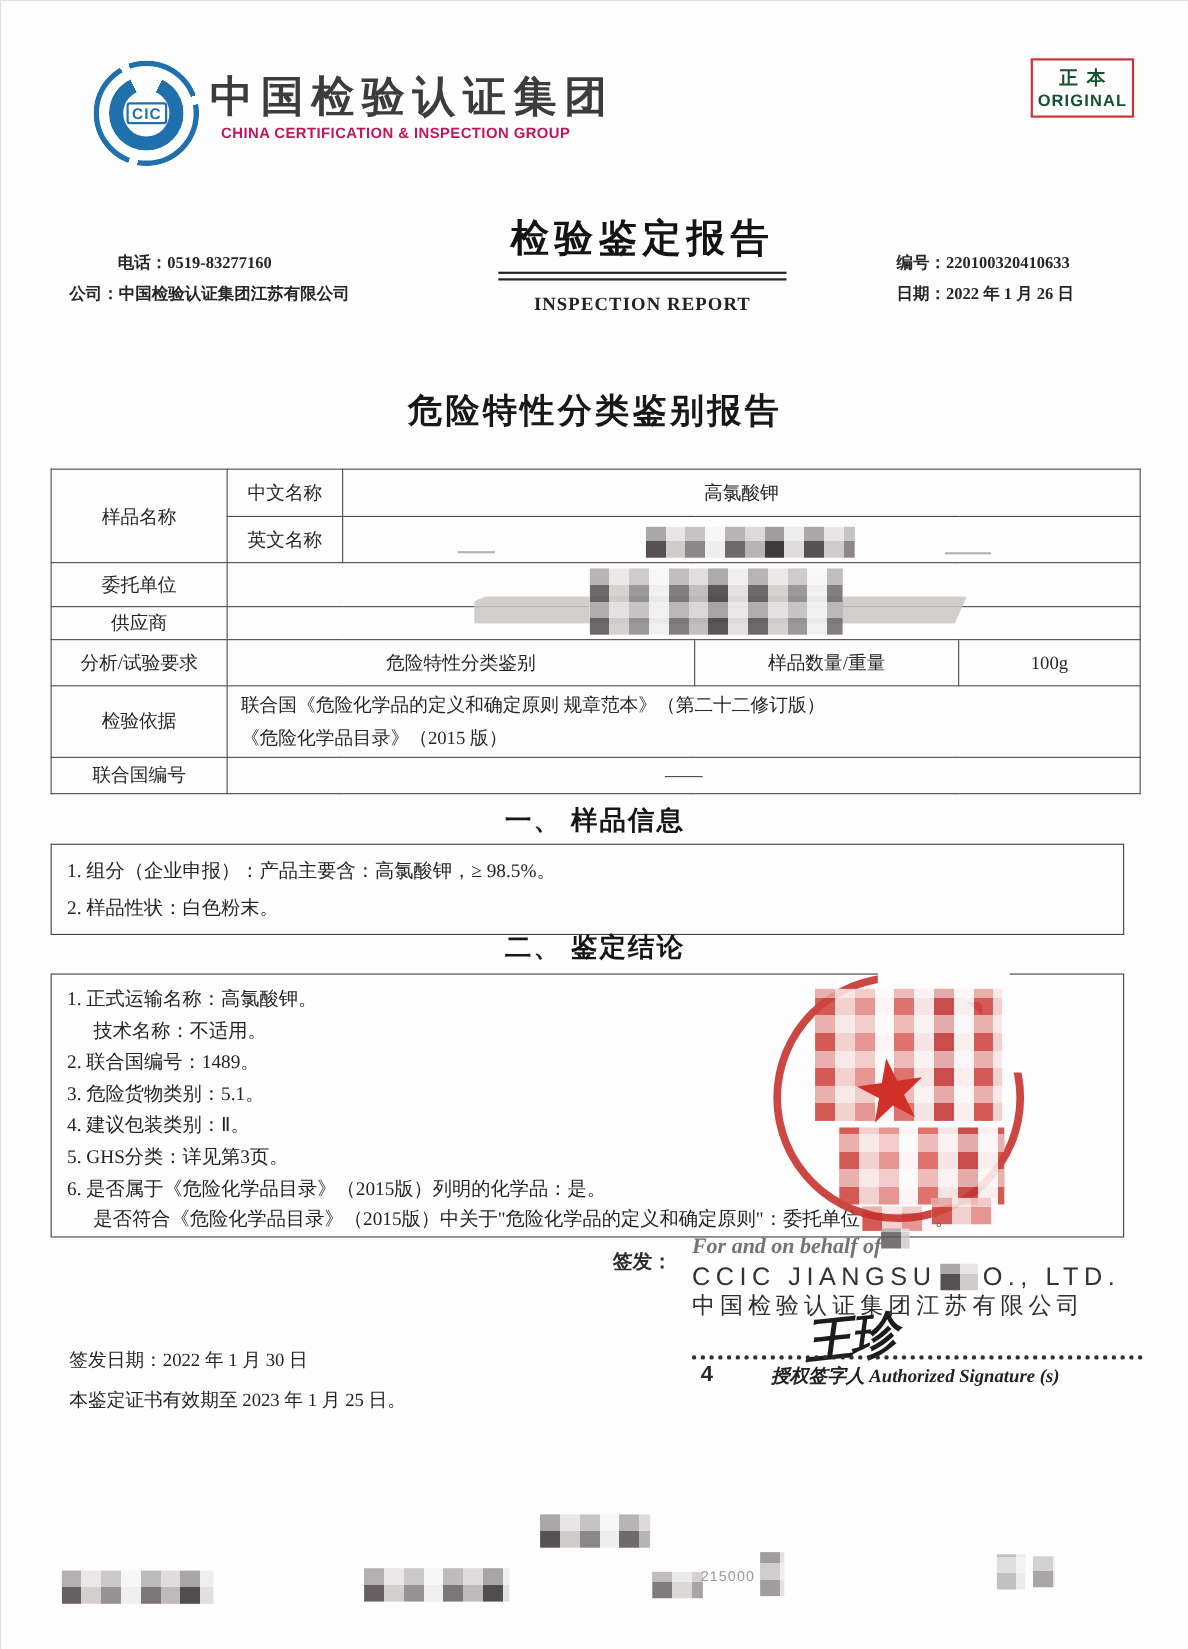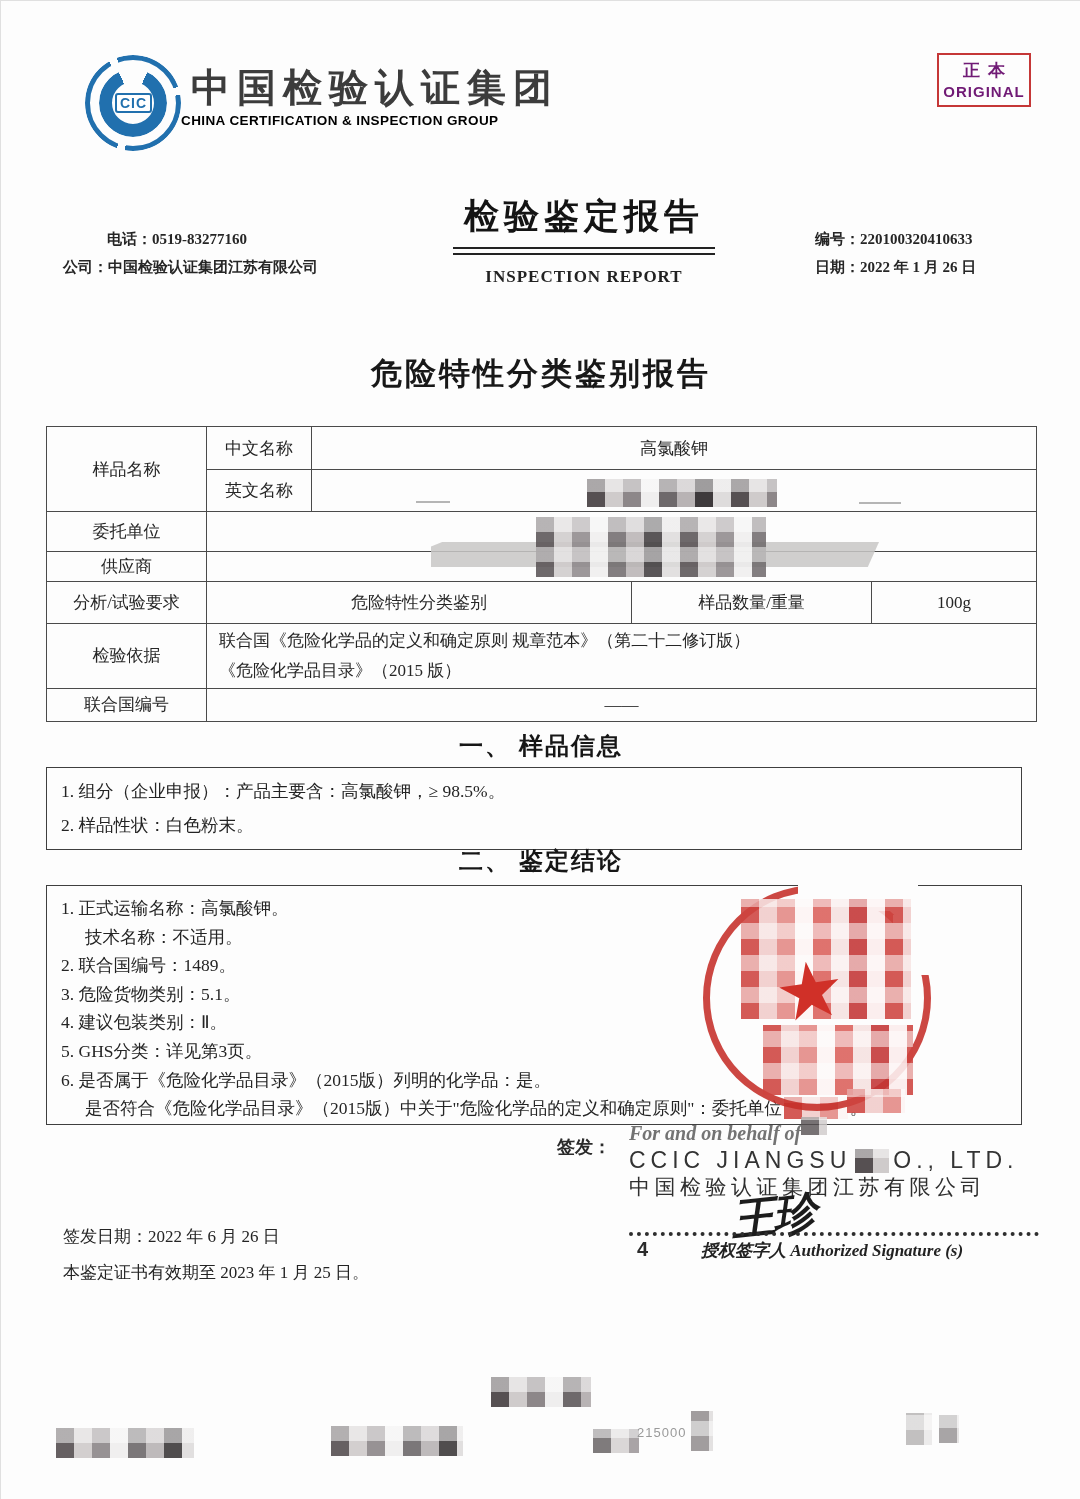--- a/index.html
+++ b/index.html
@@ -22,24 +22,24 @@
     border:13px solid #2170ae;box-sizing:border-box;
     -webkit-mask:conic-gradient(transparent 0 25deg,#000 25deg 335deg,transparent 335deg);
     mask:conic-gradient(transparent 0 25deg,#000 25deg 335deg,transparent 335deg);
   }
   .logo-cic{
     position:absolute;left:30px;top:38px;padding:0 3px;background:#fff;
     border:2px solid #2170ae;border-radius:3px;color:#2170ae;
     font-family:"Liberation Sans",sans-serif;font-weight:bold;font-size:14px;letter-spacing:1px;
   }
   .org-cn{left:190px;top:60px;font-size:39px;font-weight:bold;letter-spacing:7px;color:#3c3c3c;font-family:"Liberation Sans",sans-serif;}
-  .org-en{left:180px;top:112px;font-size:13.5px;font-weight:bold;letter-spacing:.4px;color:#000000;font-family:"Liberation Sans",sans-serif;}
+  .org-en{left:200px;top:112px;font-size:13.5px;font-weight:bold;letter-spacing:.4px;color:#be185d;font-family:"Liberation Sans",sans-serif;}
   .orig-stamp{
     left:936px;top:52px;width:90px;padding:4px 0 5px 0;border:2px solid #c53737;
-    color:#701a75;text-align:center;font-family:"Liberation Sans",sans-serif;
+    color:#14532d;text-align:center;font-family:"Liberation Sans",sans-serif;
   }
   .orig-cn{font-size:17px;font-weight:bold;letter-spacing:8px;text-indent:8px;}
   .orig-en{font-size:15px;font-weight:bold;letter-spacing:1px;margin-top:1px;}
 
   
   .rpt-title{left:452px;top:192px;width:262px;text-align:center;font-size:35px;font-weight:bold;letter-spacing:5px;color:#141414;}
   .rpt-rule{left:452px;top:246px;width:262px;height:4px;border-top:2px solid #222;border-bottom:2px solid #222;}
   .rpt-sub{left:452px;top:266px;width:262px;text-align:center;font-size:17px;font-weight:bold;letter-spacing:1px;color:#222;}
   .meta{font-size:15px;font-weight:bold;color:#262626;}
   .meta-phone{left:62px;top:229px;padding-left:44px;}
@@ -217,21 +217,21 @@
     <span>CCIC JIANGSU</span>
     <span class="gap-px px-gray"></span>
     <span>O., LTD.</span>
   </div>
   <div class="abs ccic-cn">中国检验认证集团江苏有限公司</div>
   <div class="abs sig-name">王珍</div>
   <div class="abs dotline"></div>
   <div class="abs sig-num">4</div>
   <div class="abs auth">授权签字人  Authorized Signature (s)</div>
 
-  <div class="abs foot1">签发日期：2022 年 6 月 26 日</div>
+  <div class="abs foot1">签发日期：2022 年 1 月 30 日</div>
   <div class="abs foot2">本鉴定证书有效期至 2023 年 1 月 25 日。</div>
 
   <div class="abs px-gray" style="left:490px;top:1376px;width:100px;height:30px;"></div>
   <div class="abs px-gray" style="left:55px;top:1427px;width:138px;height:30px;opacity:.9;"></div>
   <div class="abs px-gray" style="left:330px;top:1425px;width:132px;height:30px;opacity:.9;"></div>
   <div class="abs px-gray" style="left:592px;top:1428px;width:46px;height:24px;opacity:.75;"></div>
   <div class="abs faint-num">215000</div>
   <div class="abs px-gray" style="left:690px;top:1410px;width:22px;height:40px;opacity:.55;"></div>
   <div class="abs px-gray" style="left:905px;top:1412px;width:26px;height:32px;opacity:.35;"></div>
   <div class="abs px-gray" style="left:938px;top:1414px;width:20px;height:28px;opacity:.5;"></div>

